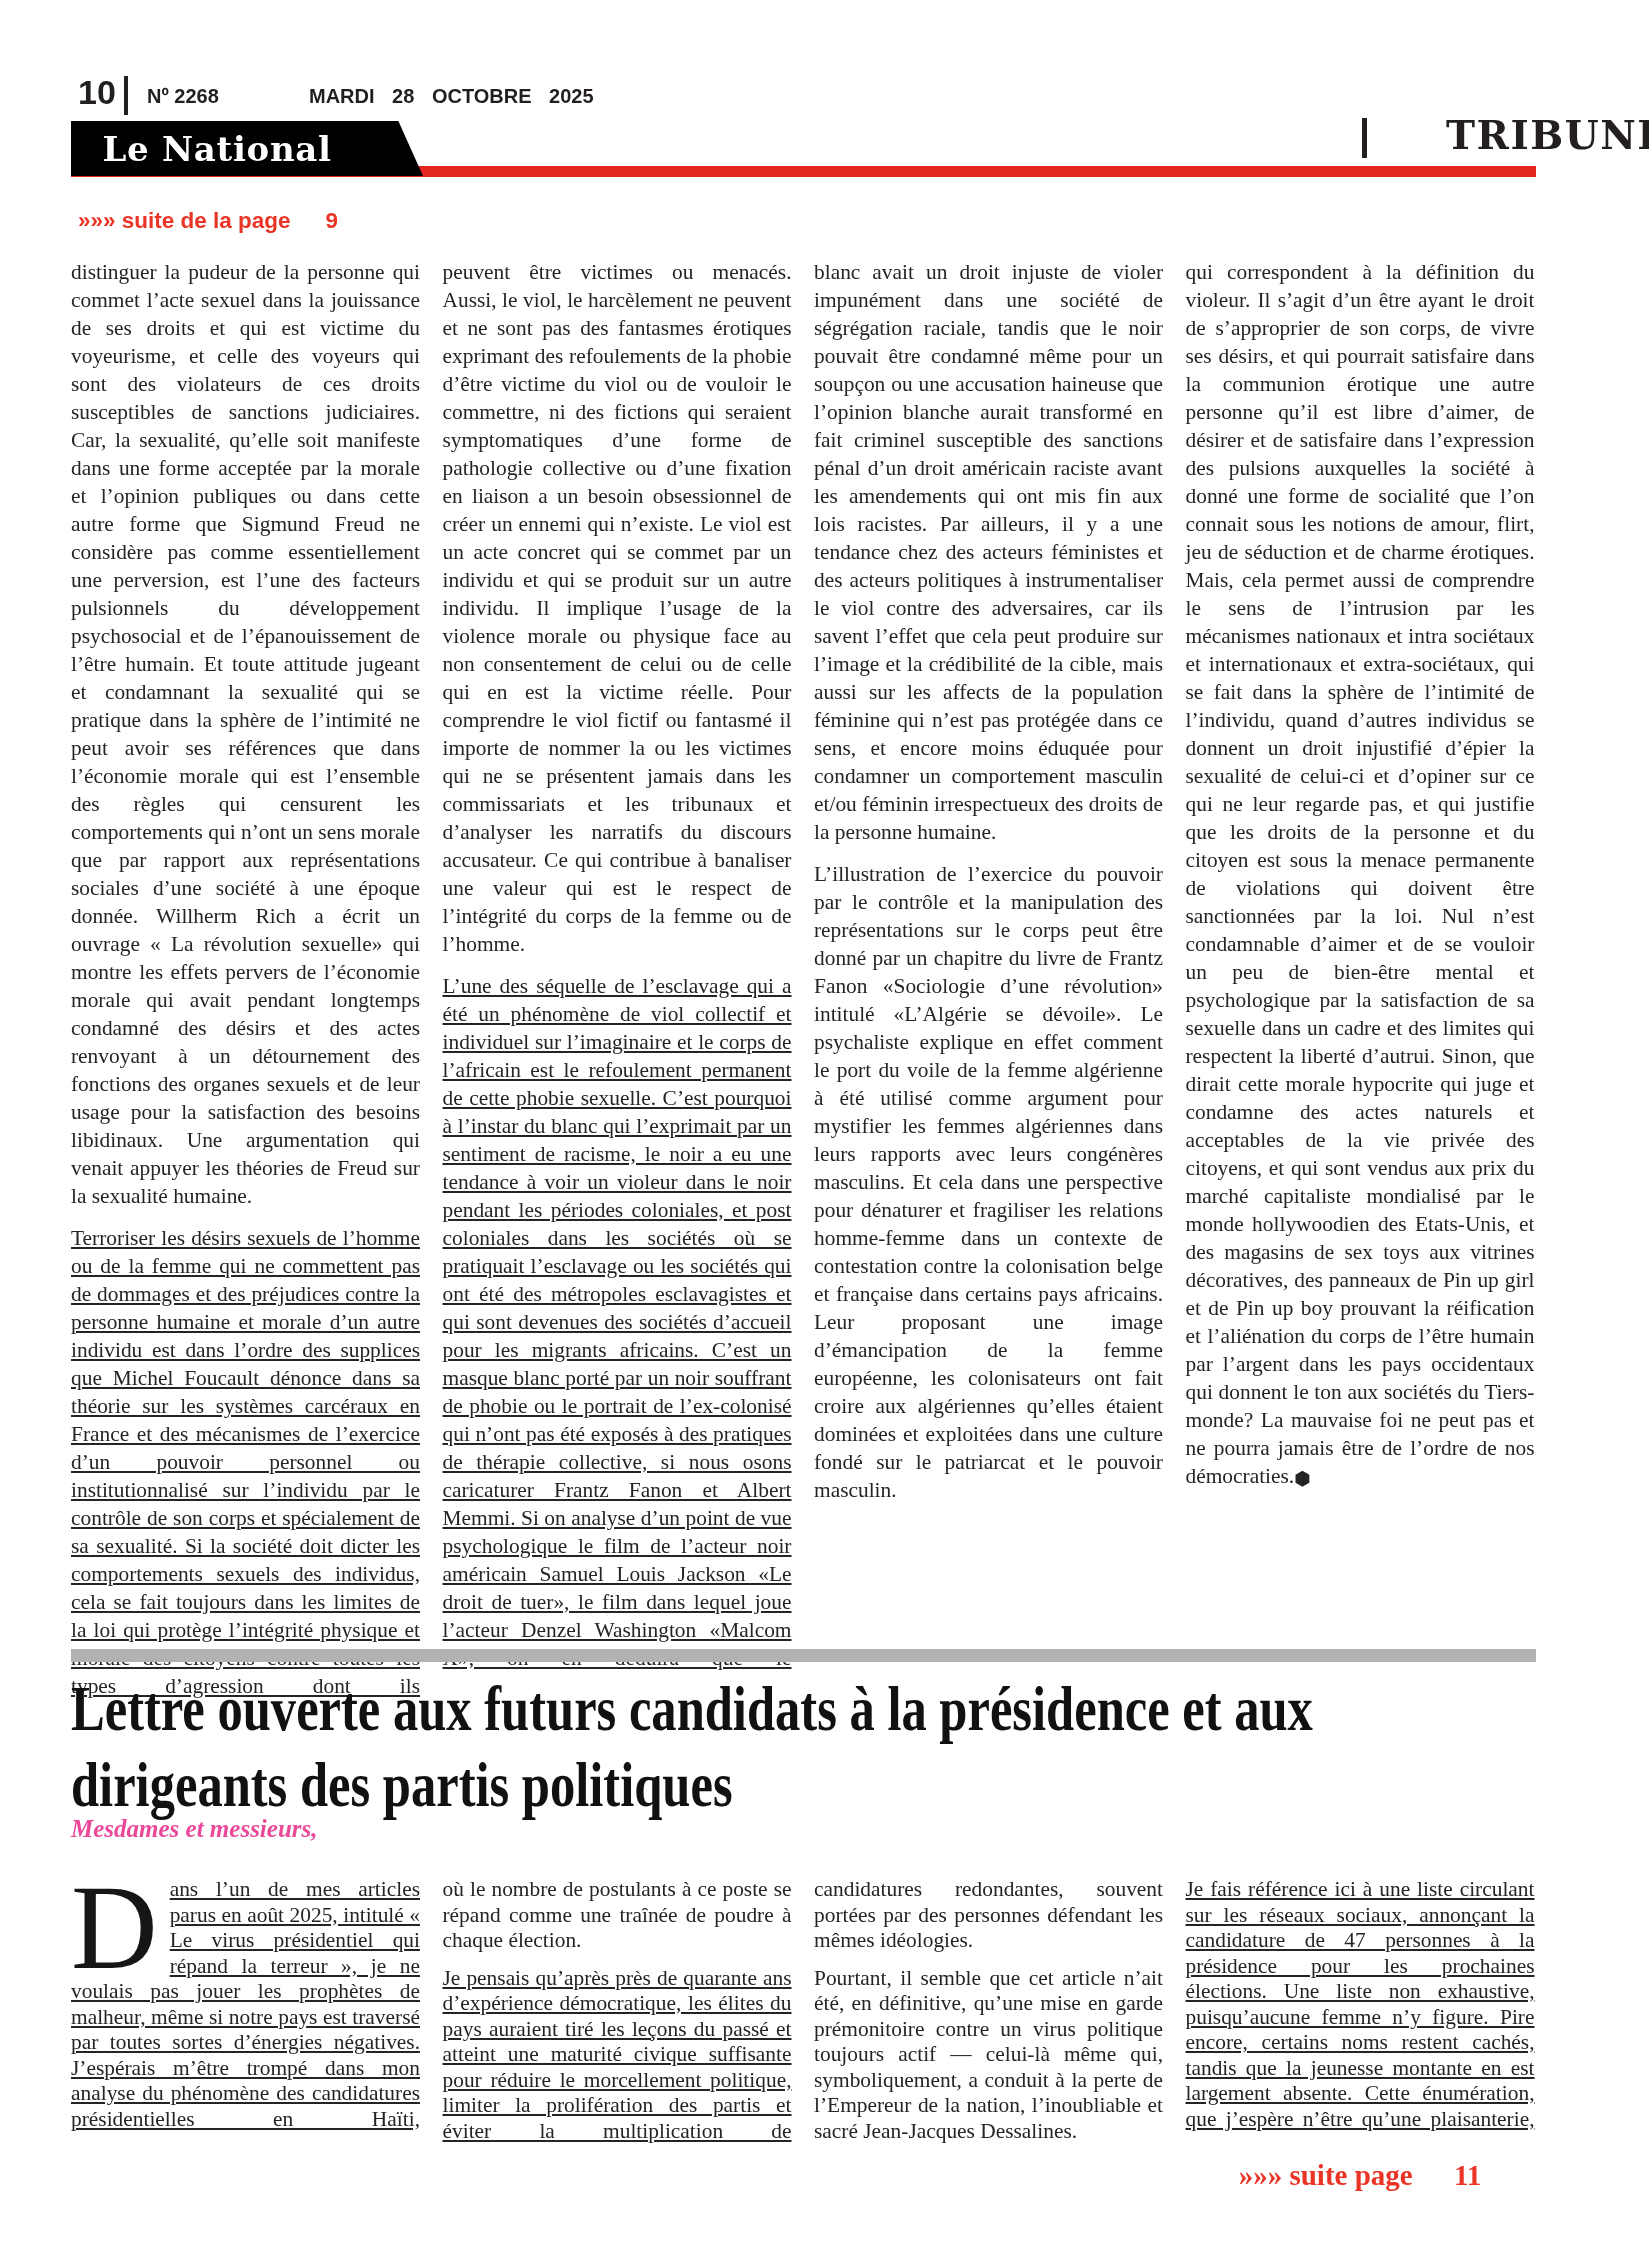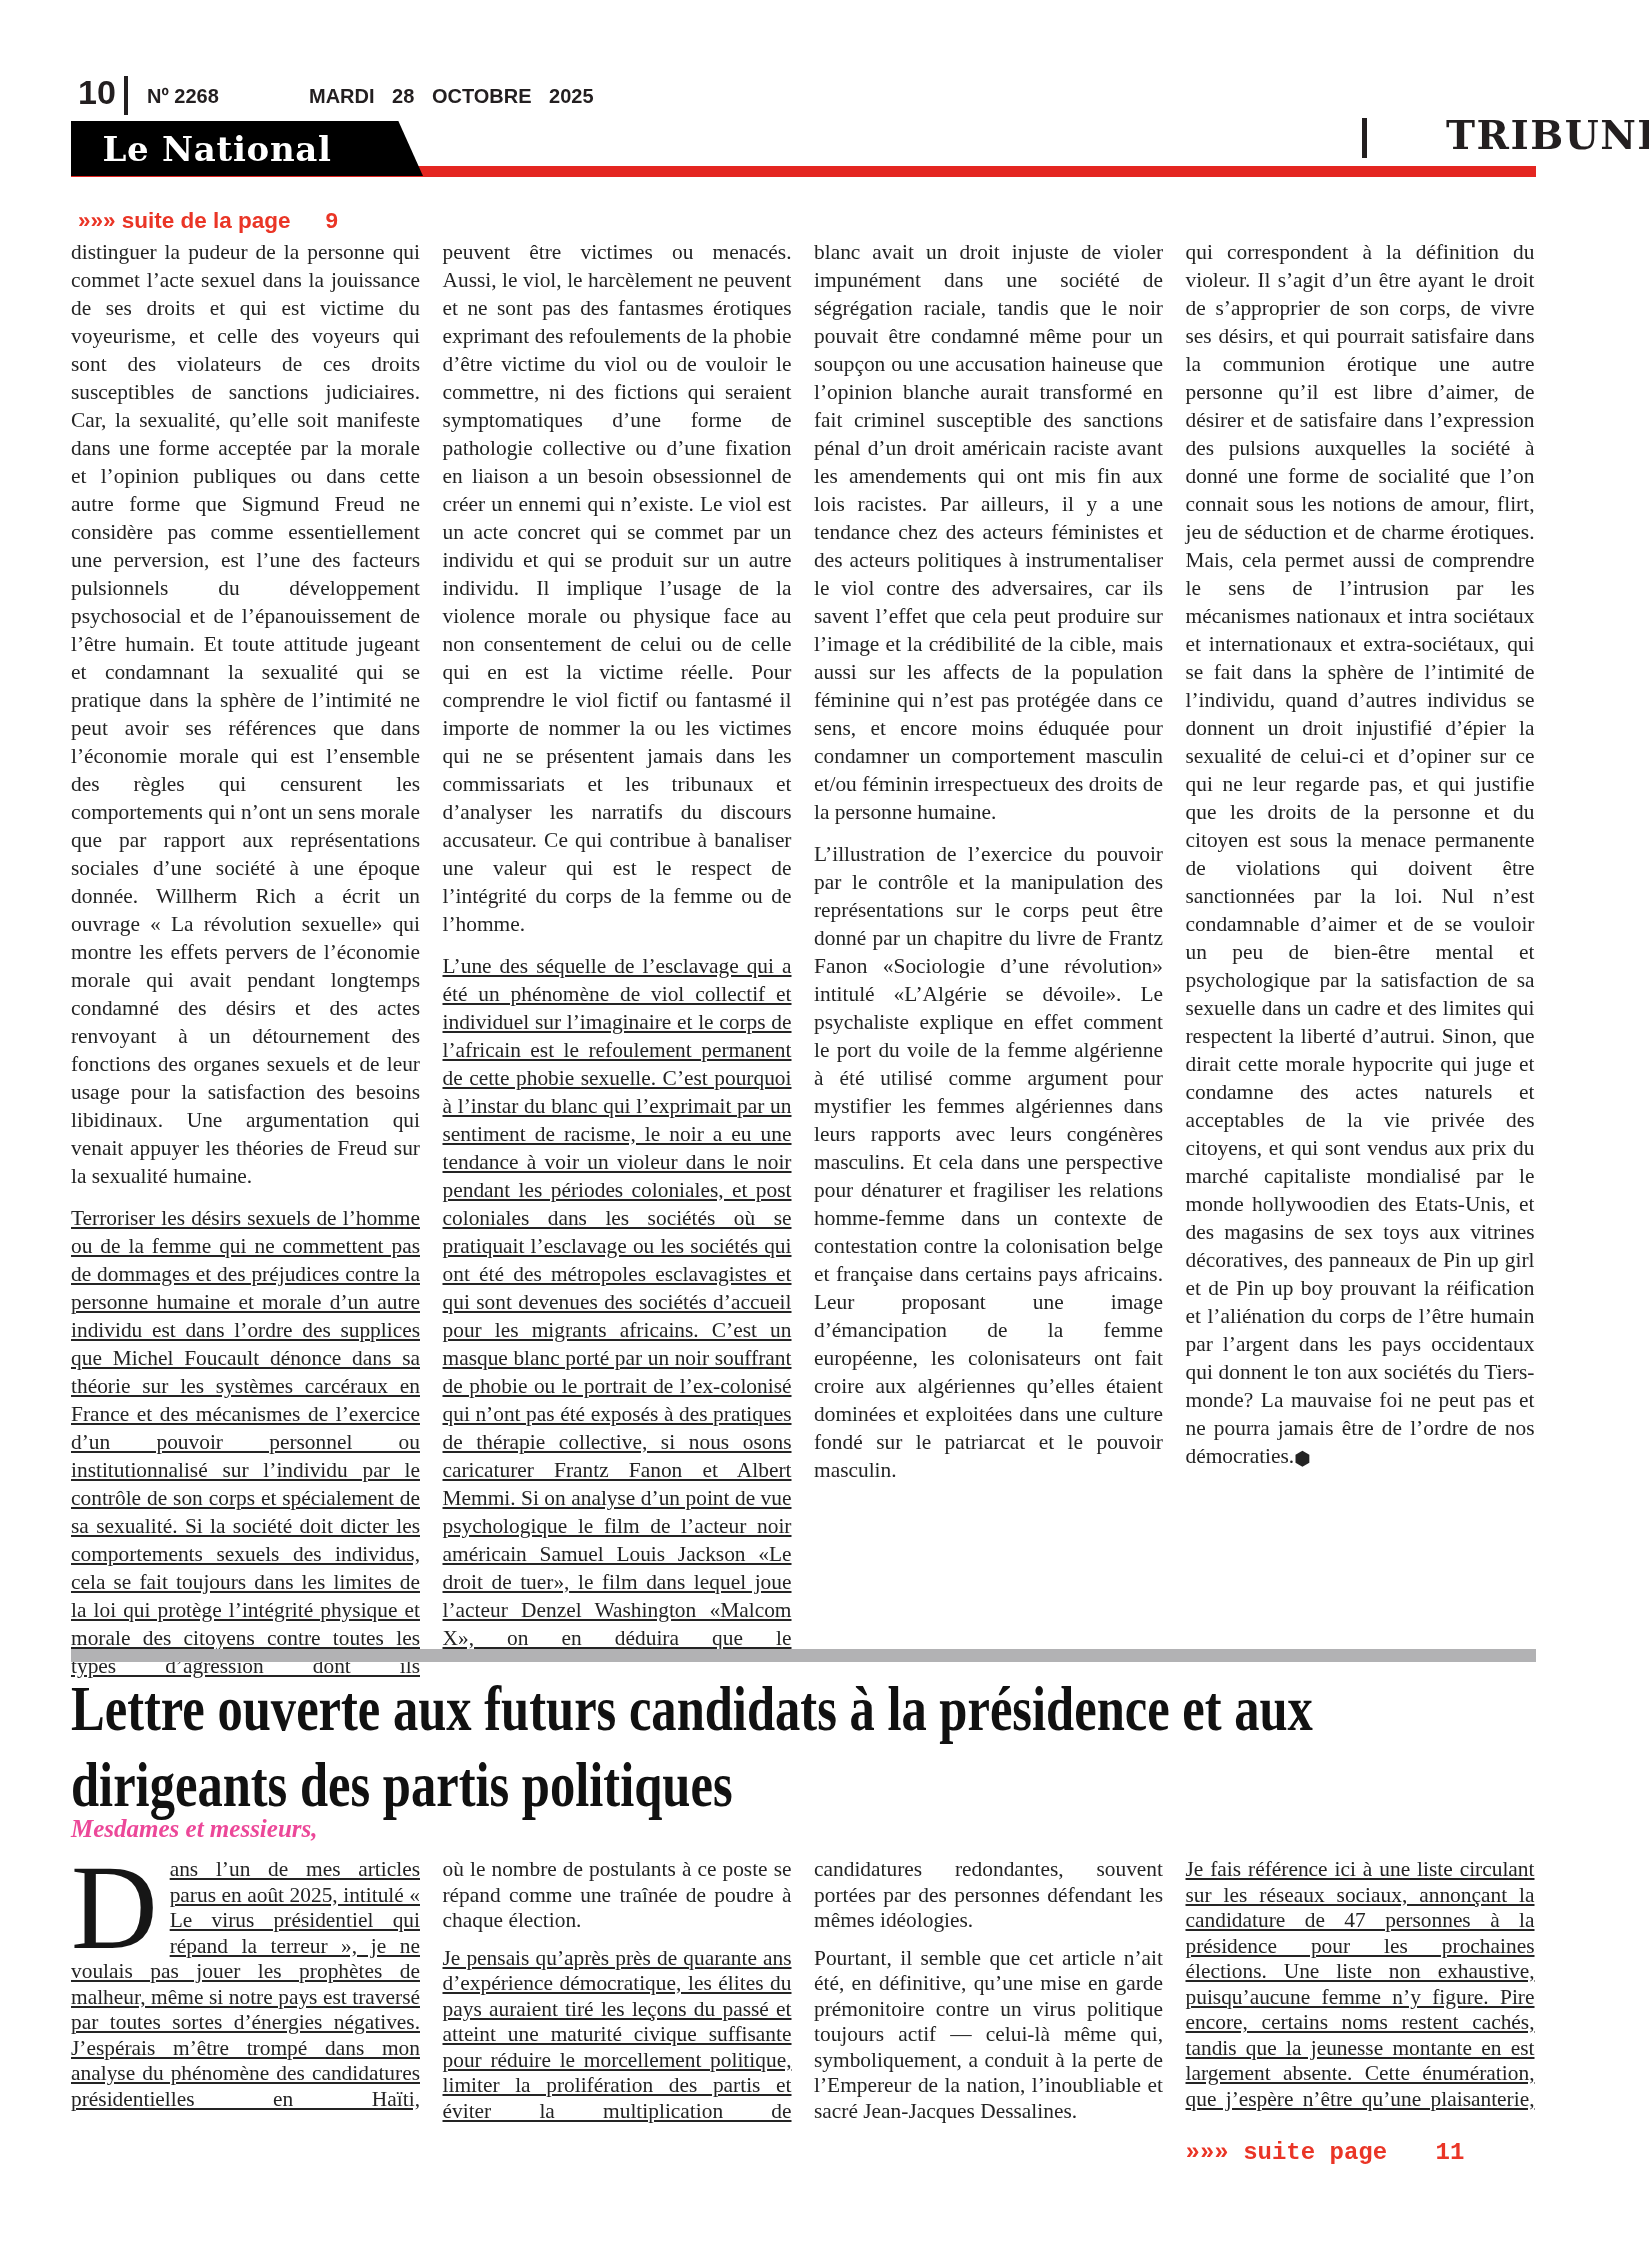--- a/index.html
+++ b/index.html
@@ -26,21 +26,21 @@
   }
   .masthead-title{
     font-family:"DejaVu Serif",serif;font-weight:bold;font-size:34px;color:#ffffff;
     padding-left:31.5px;letter-spacing:0.7px;
   }
 
   .suite-top{left:78px;top:208px;font-family:"Liberation Sans",sans-serif;font-weight:bold;font-size:22.5px;cursor:pointer;}
   .suite-top .num{margin-left:28.5px;}
 
   
-  .cols{display:flex;gap:22.5px;left:71px;width:1465px;}
+  .cols{display:flex;gap:22.5px;left:71px;width:1465px;margin-top:20px;}
   .col{width:349px;flex:0 0 349px;}
   .article1-cols{top:238px;}
   .article1-cols .col p{
     margin:0;font-size:21.4px;line-height:28px;text-align:justify;color:#242424;
     hyphens:none;
   }
   .article1-cols .col p + p{margin-top:13.5px;}
   .cont-end{text-align-last:justify;text-decoration:underline;}
   .end-mark{font-family:"DejaVu Sans",sans-serif;font-size:19px;vertical-align:-1.5px;}
 
@@ -57,22 +57,22 @@
   .salutation{left:71px;top:1815px;margin:0;font-weight:bold;font-style:italic;font-size:25px;color:#ec4899;}
   .article2-cols{top:1857px;}
   .article2-cols .col p{
     margin:0;font-size:21.4px;line-height:25.5px;text-align:justify;color:#242424;
   }
   .article2-cols .col p + p{margin-top:12px;}
   .dropcap{
     float:left;font-size:120px;line-height:91px;padding:4.5px 12px 0 0;color:#161616;
   }
   .suite-bottom{
-    margin-top:27px;text-align:left;font-family:Liberation Mono, monospace;
-    font-weight:bold;font-size:24px;cursor:pointer;
+    margin-top:27px;text-align:center;font-family:Liberation Serif, serif;
+    font-weight:bold;font-size:29px;cursor:pointer;
   }
   .suite-bottom .num{margin-left:34px;}
 </style>
 </head>
 <body>
 
 <div>
 
   <div class="abs page-num">10</div>
   <div class="abs page-num-divider"></div>

